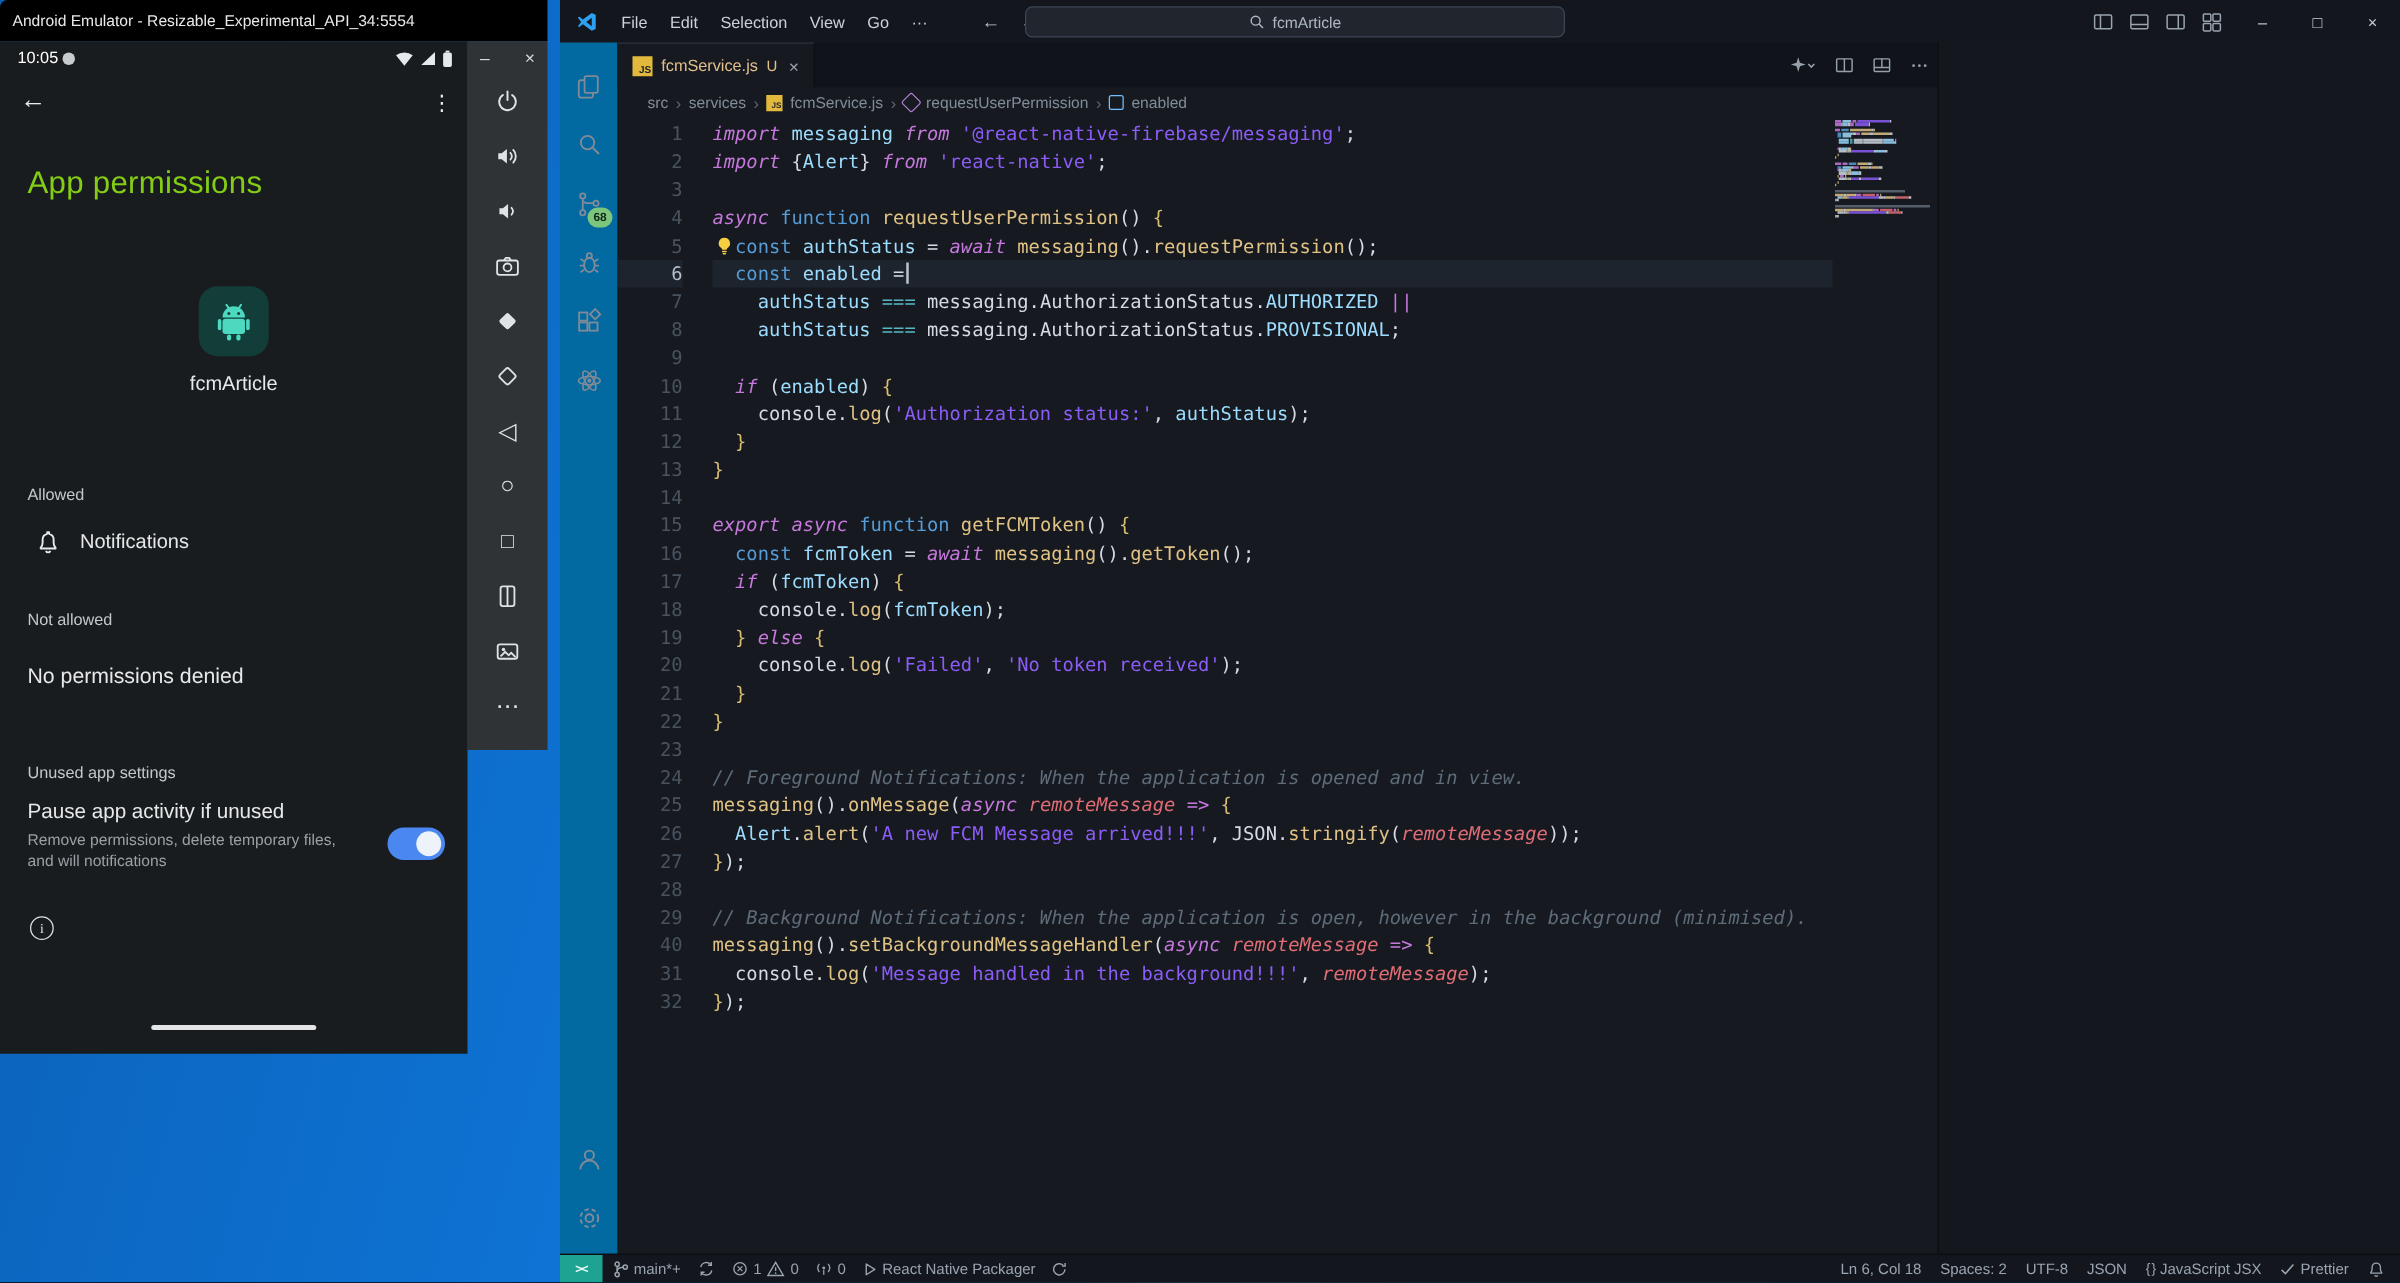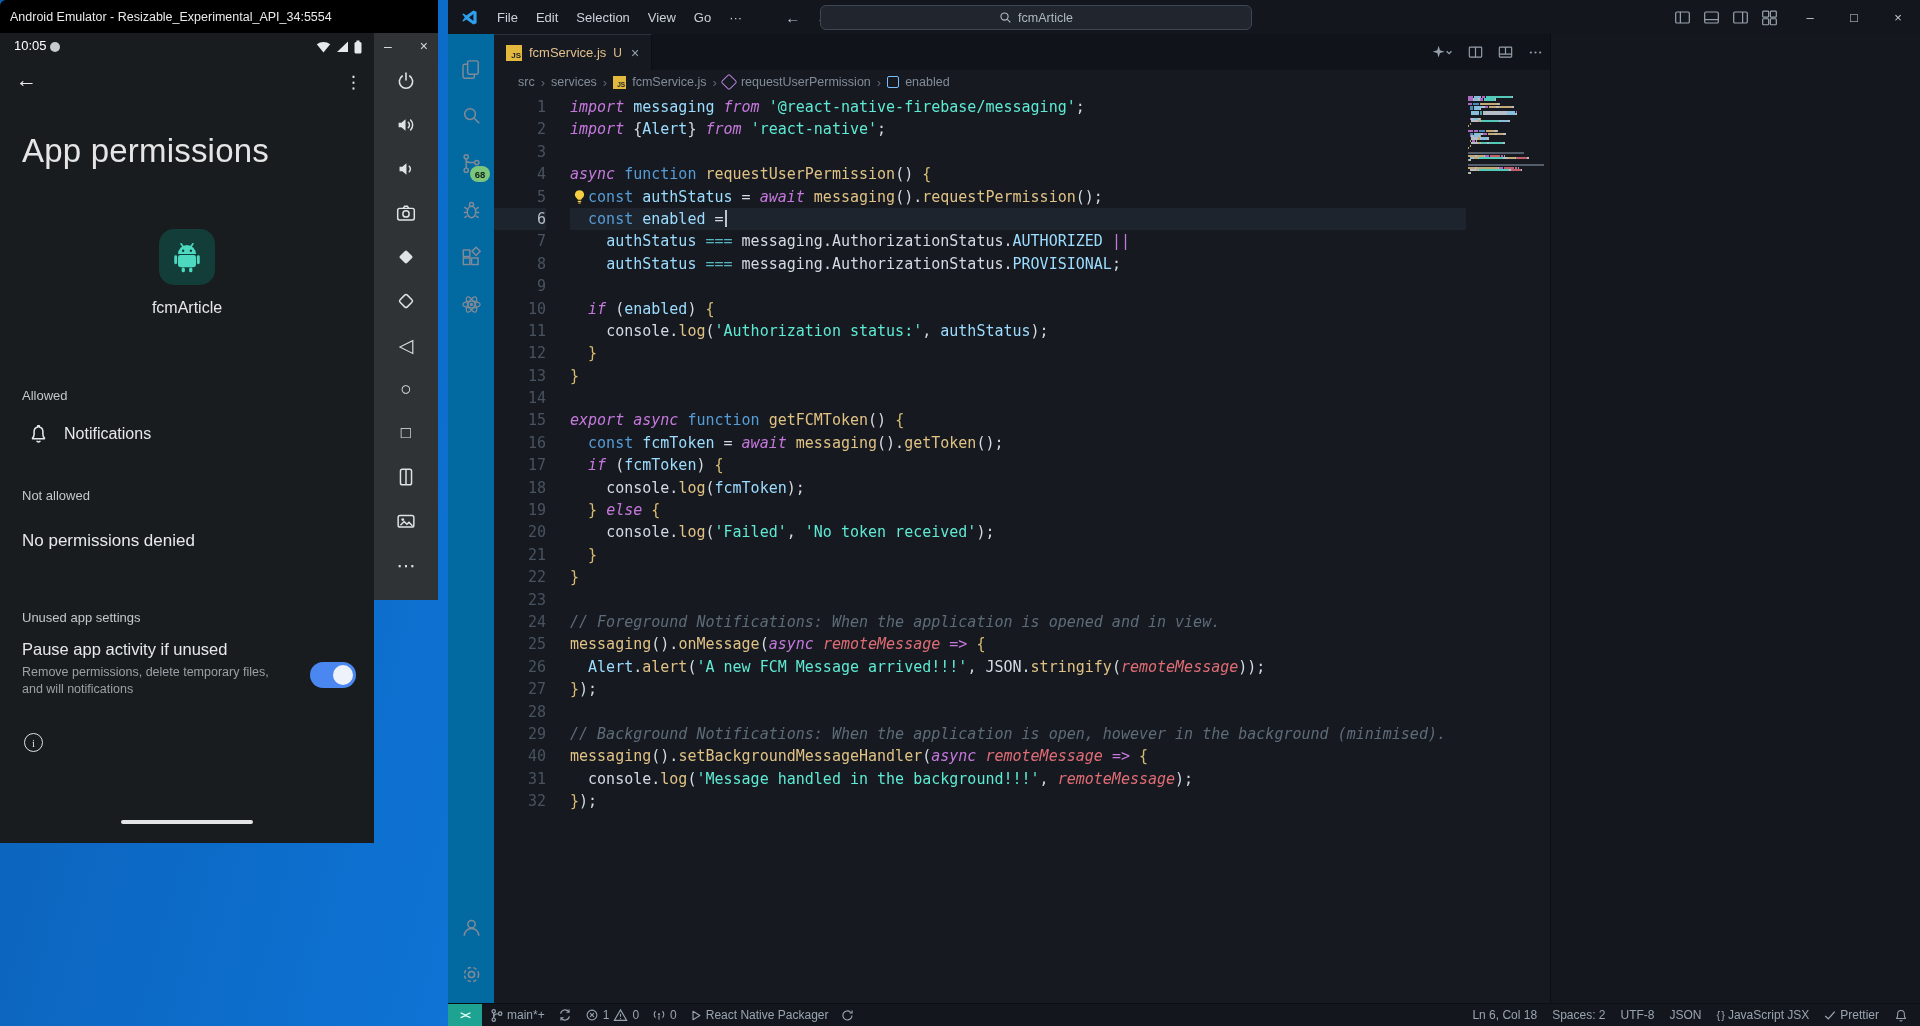--- a/index.html
+++ b/index.html
@@ -18,21 +18,21 @@
   .emu-toolbar .controls{height:22px;padding:4px 10px 0 10px;display:flex;justify-content:space-between;color:#d6dadb;font-size:14px;}
   .emu-toolbar .controls span{cursor:default;line-height:18px;}
   .tool-icon{height:44px;display:flex;align-items:center;justify-content:center;color:#dfe3e5;font-size:17px;}
   .tool-icon.glyph-big{font-size:19px;}
 
   .st-time{position:absolute;left:14px;top:5px;font-size:13px;color:#fff;}
   .cam-dot{position:absolute;left:50px;top:9px;width:10px;height:10px;border-radius:50%;background:#c7cbcd;}
   .st-icons{position:absolute;right:12px;top:7px;display:flex;gap:5px;align-items:center;}
   .emu-back{position:absolute;left:16px;top:36px;font-size:21px;color:#e8eaed;line-height:22px;}
   .emu-menu{position:absolute;right:12px;top:39px;font-size:17px;color:#e8eaed;}
-  .perm-title{position:absolute;left:22px;top:99px;font-size:33px;font-weight:400;color:#e5e5e5;letter-spacing:.2px;}
+  .perm-title{position:absolute;left:22px;top:99px;font-size:25px;font-weight:400;color:#84cc16;letter-spacing:.2px;}
   .app-icon{position:absolute;left:159px;top:196px;width:56px;height:56px;border-radius:15px;background:#123d38;
     display:flex;align-items:center;justify-content:center;}
   .app-name{position:absolute;left:0;top:266px;width:374px;text-align:center;font-size:16px;color:#e6e8ea;}
   .sec-label{position:absolute;left:22px;font-size:13px;color:#c2c8cd;}
   .lab-allowed{top:355px;} .lab-notallowed{top:455px;} .lab-unused{top:577px;}
   .perm-row{position:absolute;left:0;top:382px;width:388px;height:40px;}
   .perm-row .bell{position:absolute;left:27px;top:7px;}
   .perm-row .lbl{position:absolute;left:64px;top:10px;font-size:16px;color:#e6e8ea;}
   .no-perm{position:absolute;left:22px;top:498px;font-size:17px;color:#e6e8ea;}
   .pause-title{position:absolute;left:22px;top:607px;font-size:16.5px;color:#e6e8ea;}
@@ -90,21 +90,21 @@
   .code{position:absolute;left:76px;top:2px;right:84px;font:15px/22.4px "DejaVu Sans Mono",monospace;
     white-space:pre;color:#d4dae2;}
   .crow{height:22.4px;}
   .crow.on{background:rgba(125,160,210,0.08);}
   .cursor{display:inline-block;width:2px;height:17px;background:#bcc3cb;vertical-align:text-top;margin-left:1px;}
   .bulb{position:absolute;left:78px;width:16px;height:16px;}
   .tk-k{color:#c678dd;font-style:italic;}
   .tk-s{color:#569cd6;}
   .tk-f{color:#e0c285;}
   .tk-v{color:#9cdcfe;}
-  .tk-str{color:#5eead4;}
+  .tk-str{color:#8b5cf6;}
   .tk-c{color:#5e6b78;font-style:italic;}
   .tk-p{color:#d4dae2;}
   .tk-b{color:#d8bd71;}
   .tk-op{color:#56b6c2;}
   .tk-opp{color:#c678dd;}
   .tk-pr{color:#e06c75;font-style:italic;}
   .tk-sp{color:transparent;}
   .minimap{position:absolute;right:2px;top:2px;width:80px;}
   .mrow{height:2.1px;margin-bottom:0.35px;font-size:0;white-space:nowrap;}
   .mrow span{display:inline-block;height:2.1px;background:currentColor;opacity:.85;}

